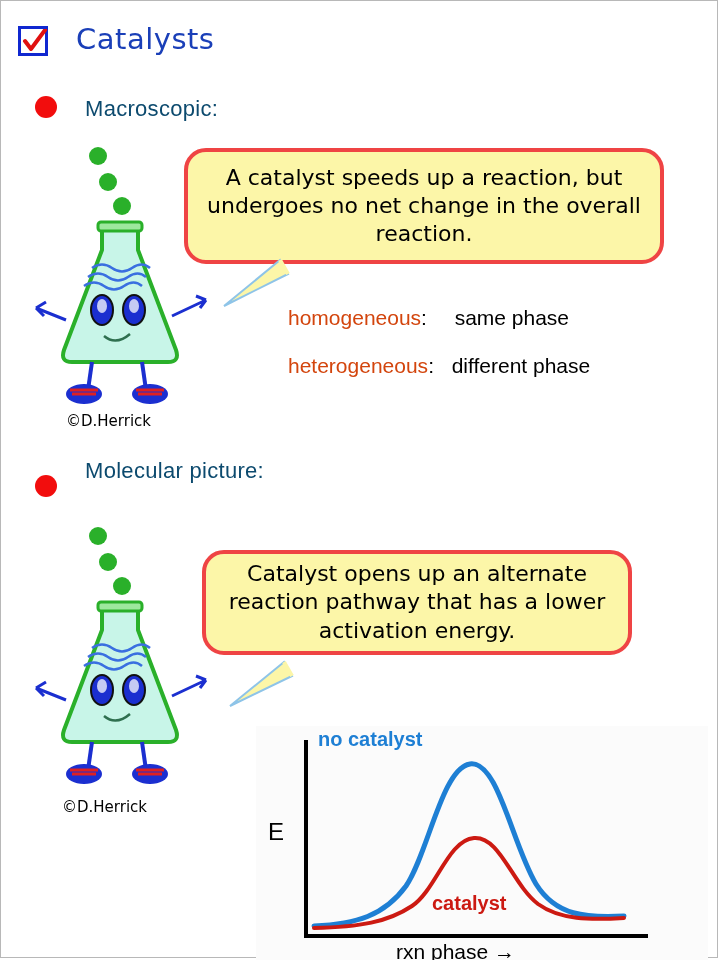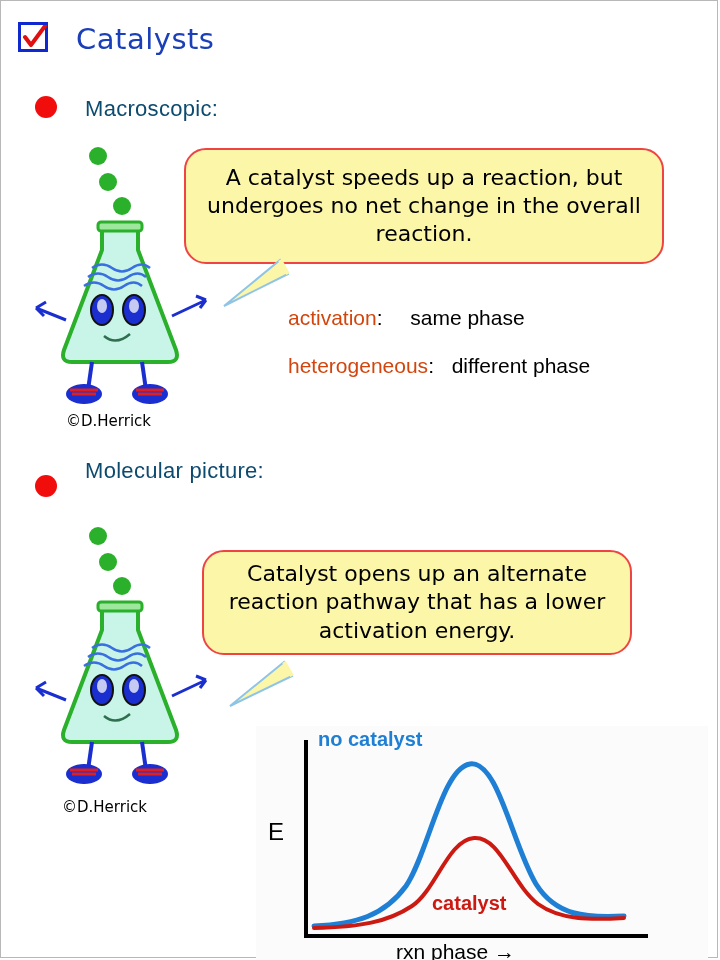--- a/index.html
+++ b/index.html
@@ -23,21 +23,21 @@
     box-sizing: border-box;
     pointer-events: none;
   }
 
   
   .title-row {
     position: absolute;
     left: 18px;
     top: 22px;
     display: flex;
-    align-items: flex-start;
+    align-items: flex-end;
   }
   .check-box {
     width: 30px;
     height: 30px;
     border: 3px solid #1028d0;
     box-sizing: border-box;
     position: relative;
     background: #ffffff;
   }
   .check-box svg { position: absolute; left: 1px; top: 0px; }
@@ -62,21 +62,21 @@
     font-family: Liberation Sans, sans-serif;
     font-size: 22px;
     color: #0c4a6e;
     letter-spacing: 0.3px;
   }
 
   
   .bubble {
     position: absolute;
     background: #fcf6a8;
-    border: 2px solid #ef4444;
+    border: 4px solid #ef4444;
     border-radius: 22px;
     box-sizing: border-box;
     font-family: "DejaVu Sans", sans-serif;
     color: #000000;
     text-align: center;
     line-height: 1.28;
     display: flex;
     align-items: center;
     justify-content: center;
     padding: 8px 14px;
@@ -174,21 +174,21 @@
   </svg>
 </div>
 
 <div class="bubble" style="left:184px; top:148px; width:480px; height:116px; font-size:22px;">A catalyst speeds up a reaction, but undergoes no net change in the overall reaction.</div>
 <svg style="position:absolute; left:216px; top:258px;" width="80" height="50">
   <path d="M64 2 L8 48 L72 16 Z" fill="#fcf6a8" stroke="#8ec4e8" stroke-width="2"></path>
   <path d="M64 2 L72 16" stroke="#fcf6a8" stroke-width="4"></path>
 </svg>
 
 <div class="def-row" style="left:288px; top:306px;">
-  <span class="def-term">activation</span><span>:</span>
+  <span class="def-term">homogeneous</span><span>:</span>
   <span style="display:inline-block; width:16px;"></span>
   <span>same phase</span>
 </div>
 <div class="def-row" style="left:288px; top:354px;">
   <span class="def-term">heterogeneous</span><span>:</span>
   <span style="display:inline-block; width:6px;"></span>
   <span>different phase</span>
 </div>
 
 <div class="copyright" style="left:66px; top:412px;">©D.Herrick</div>

